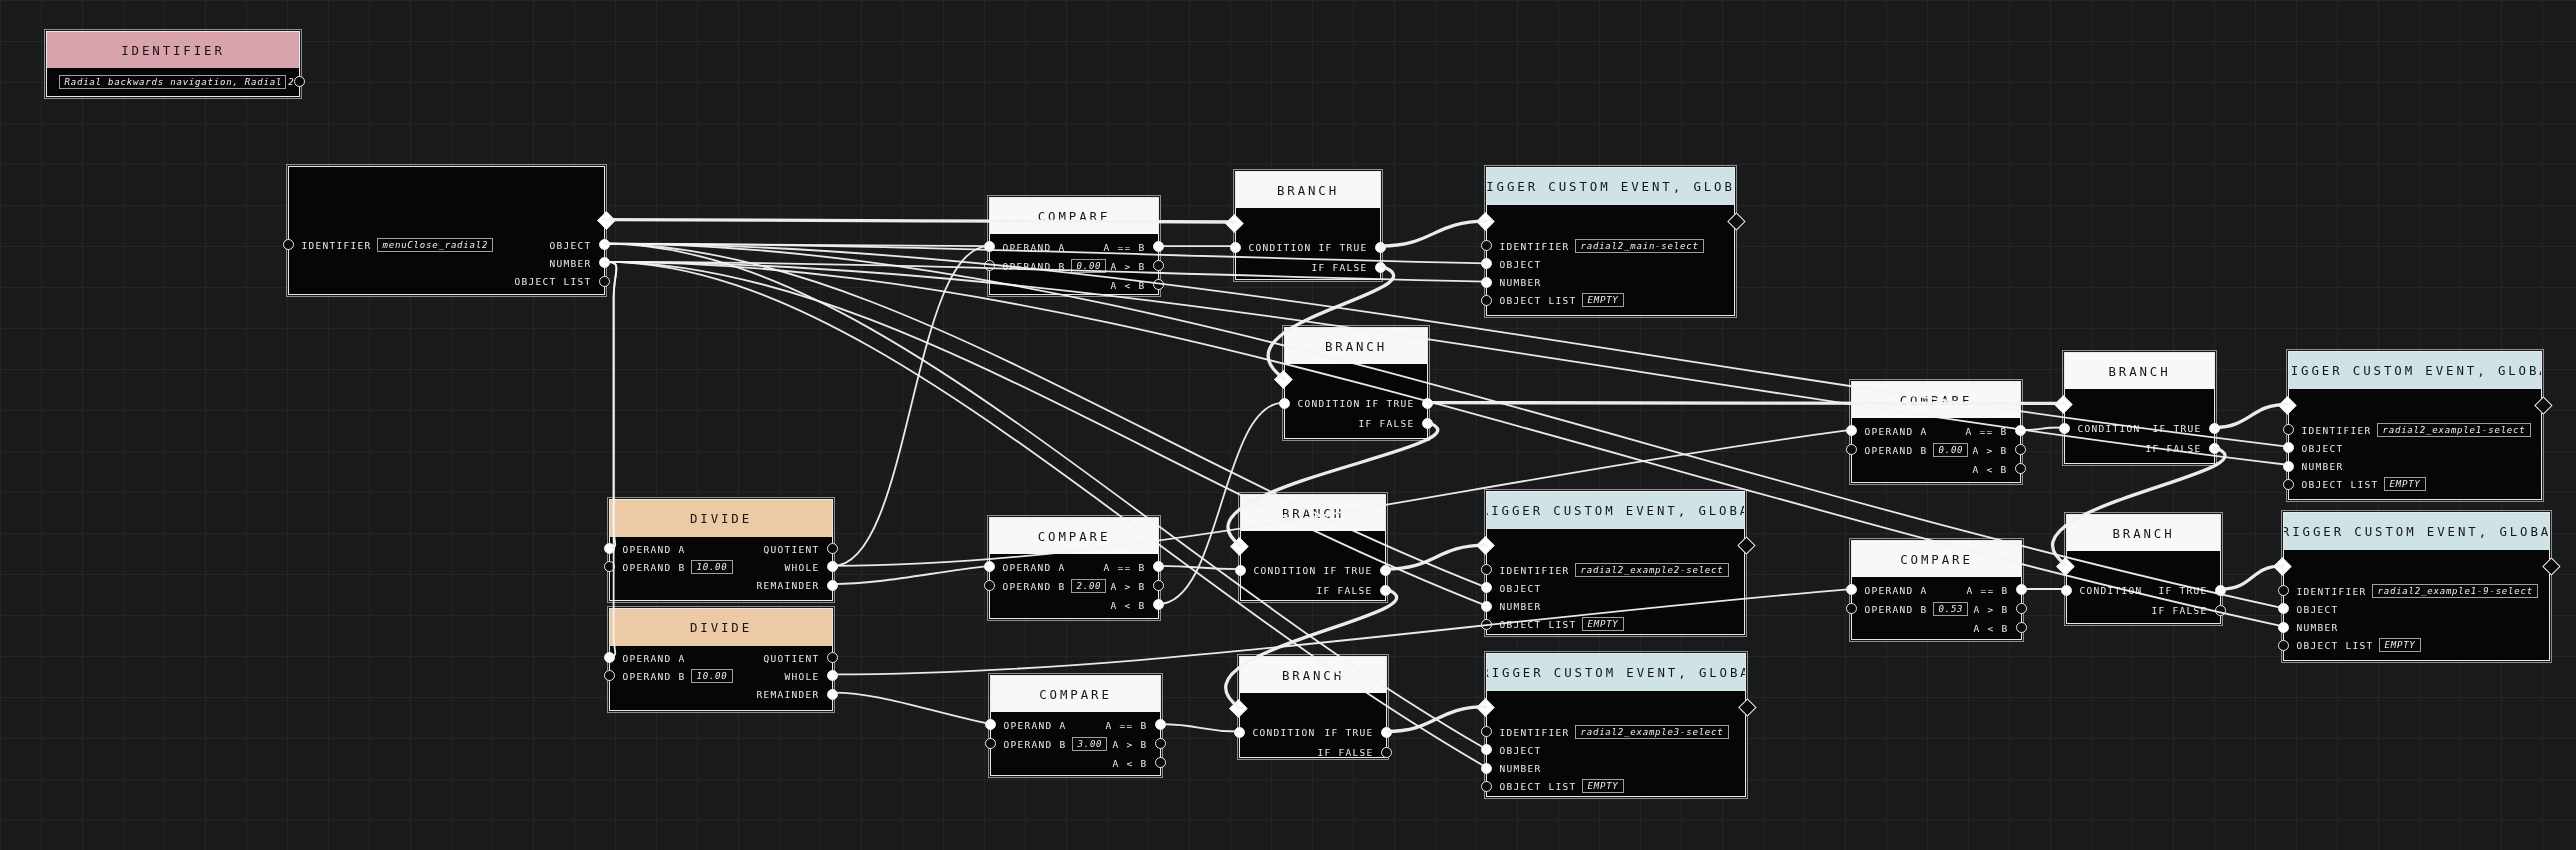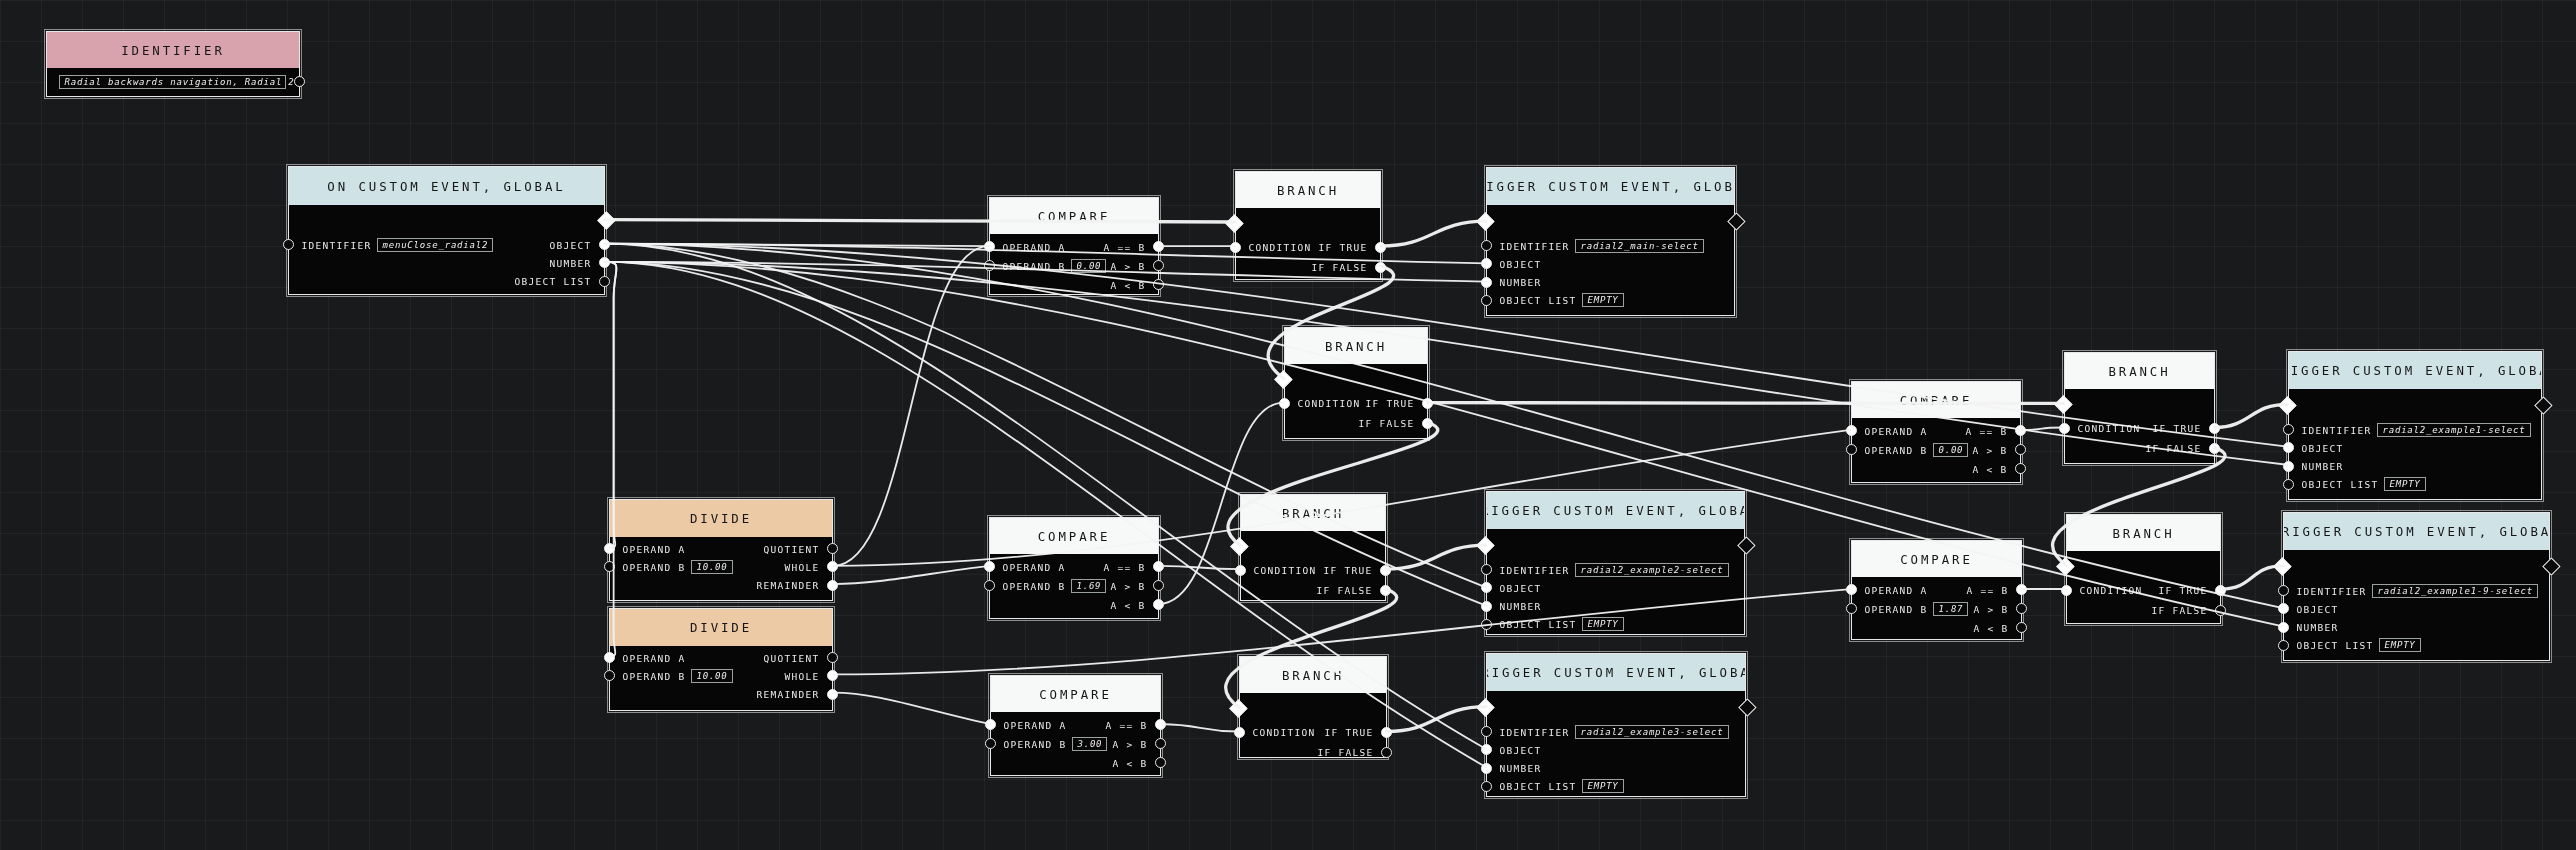--- a/index.html
+++ b/index.html
@@ -53,21 +53,20 @@
 
 <div id="canvas">
   <div class="node" style="left: 46px; top: 31px; width: 254px; height: 66px;">
       <div class="node-header" style="height: 36px; background: rgb(217, 163, 173);">IDENTIFIER</div>
       <div class="node-row" style="top: 41px;">
         <span class="pvalue" style="width: 216px; text-align: center;">Radial backwards navigation, Radial 2</span>
       </div>
       <span class="port" style="right: -5.8px; top: 44px;"></span>
     </div>
     <div class="node" style="left: 288px; top: 166px; width: 317px; height: 129px;">
-      <div class="node-header" style="height: 38px; background: rgb(207, 227, 230);">ON CUSTOM EVENT, GLOBAL</div>
       <span class="exec-port filled" style="right: -8.3px; top: 47px;"></span>
       <span class="port" style="left: -5.8px; top: 72px;"></span>
       <span class="port filled" style="right: -5.8px; top: 72px;"></span>
       <div class="node-row" style="top: 69px;">
         <span class="pgroup">
           <span class="plabel">IDENTIFIER</span>
           <span class="pvalue">menuClose_radial2</span>
         </span>
         <span class="pgroup">
           <span class="plabel">OBJECT</span>
@@ -355,21 +354,21 @@
         </span>
         <span class="pgroup">
           <span class="plabel">A == B</span>
         </span>
       </div>
       <span class="port" style="left: -5.8px; top: 62px;"></span>
       <span class="port" style="right: -5.8px; top: 62px;"></span>
       <div class="node-row" style="top: 59px;">
         <span class="pgroup">
           <span class="plabel">OPERAND B</span>
-          <span class="pvalue">1.69</span>
+          <span class="pvalue">2.00</span>
         </span>
         <span class="pgroup">
           <span class="plabel">A &gt; B</span>
         </span>
       </div>
       <span class="port filled" style="right: -5.8px; top: 81px;"></span>
       <div class="node-row" style="top: 78px;">
         <span class="pgroup"></span>
         <span class="pgroup">
           <span class="plabel">A &lt; B</span>
@@ -442,21 +441,21 @@
         </span>
         <span class="pgroup">
           <span class="plabel">A == B</span>
         </span>
       </div>
       <span class="port" style="left: -5.8px; top: 62px;"></span>
       <span class="port" style="right: -5.8px; top: 62px;"></span>
       <div class="node-row" style="top: 59px;">
         <span class="pgroup">
           <span class="plabel">OPERAND B</span>
-          <span class="pvalue">1.87</span>
+          <span class="pvalue">0.53</span>
         </span>
         <span class="pgroup">
           <span class="plabel">A &gt; B</span>
         </span>
       </div>
       <span class="port" style="right: -5.8px; top: 81px;"></span>
       <div class="node-row" style="top: 78px;">
         <span class="pgroup"></span>
         <span class="pgroup">
           <span class="plabel">A &lt; B</span>

